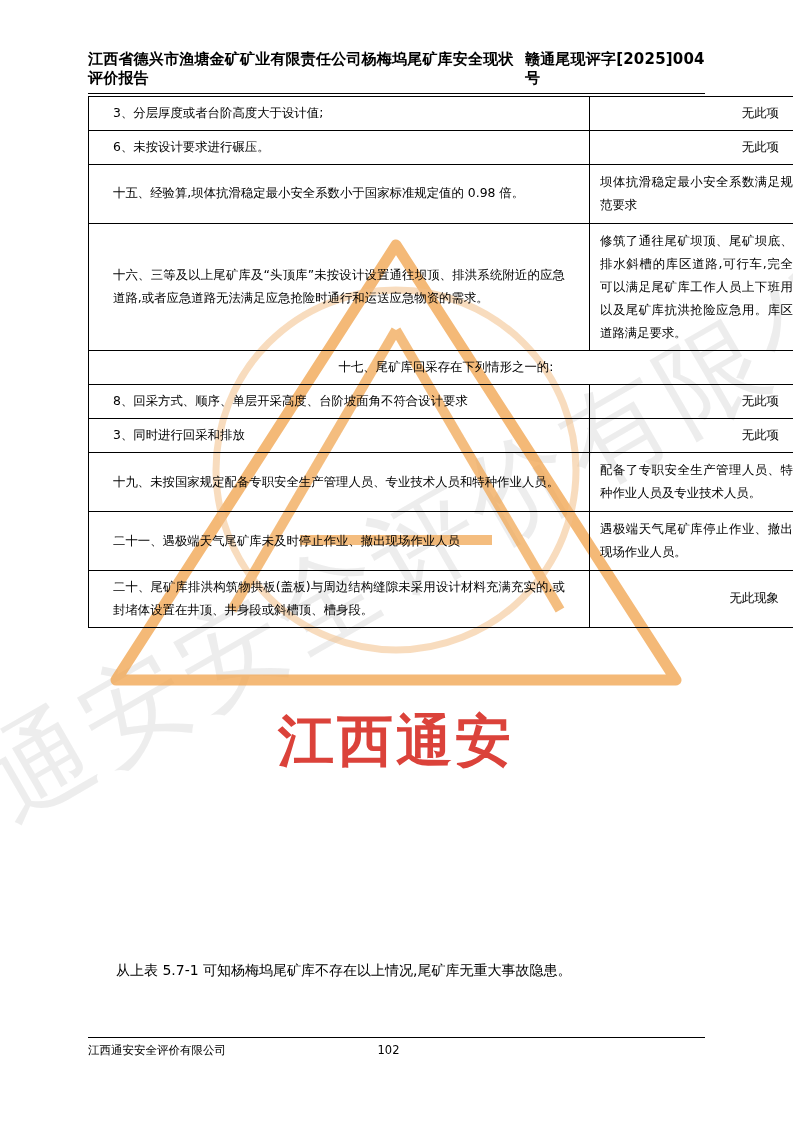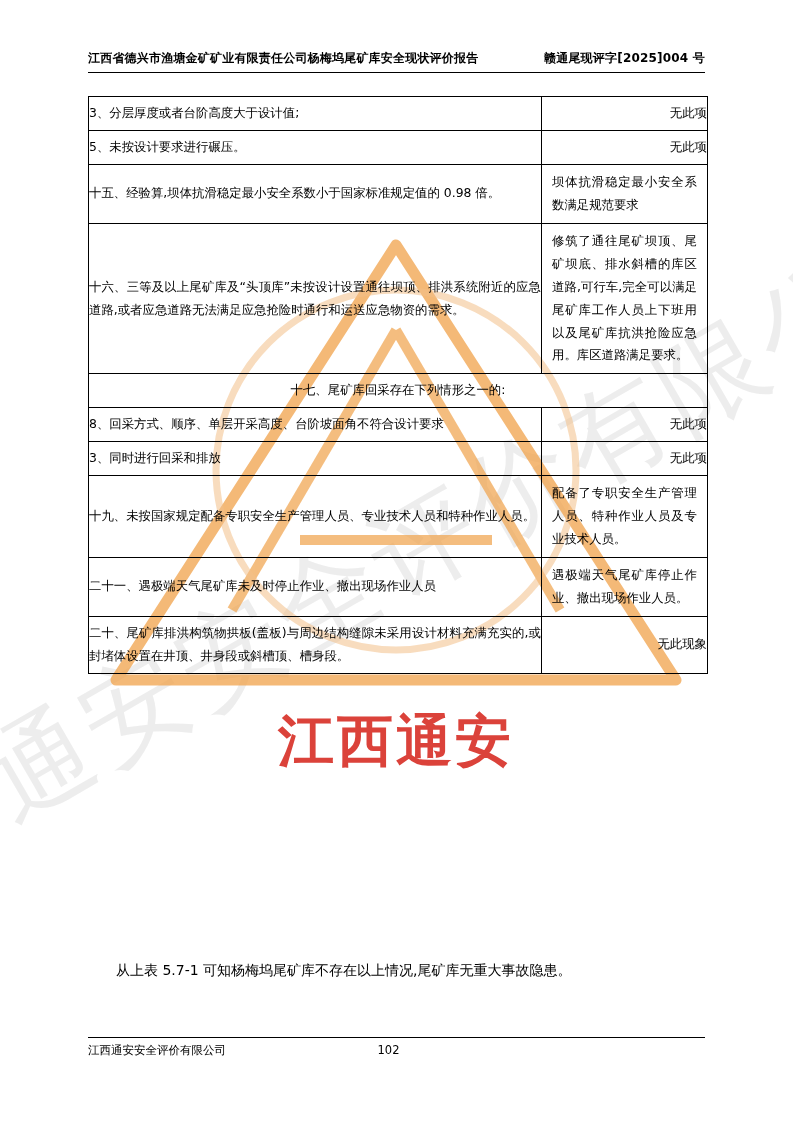--- a/index.html
+++ b/index.html
@@ -35,21 +35,21 @@
     position: absolute;
     left: 88px;
     top: 50px;
     width: 617px;
     z-index: 10;
   }
   .header-row {
     display: flex;
     justify-content: space-between;
     align-items: baseline;
-    font-size: 12px;
+    font-size: 15px;
     font-weight: bold;
     letter-spacing: 0.2px;
   }
   .header-rule {
     margin-top: 5px;
     border-bottom: 1px solid #000;
   }
 
   
   .tbl-wrap {
@@ -62,21 +62,21 @@
   table.doc-table {
     border-collapse: collapse;
     width: 617px;
     table-layout: fixed;
   }
   table.doc-table td {
     border: 1px solid #000;
     vertical-align: middle;
     font-size: 12.4px;
     line-height: 1.85;
-    padding: 5px 0;
+    padding: 5px 24px;
     background: transparent;
   }
   td.col-left {
     width: 452px;
     text-align: justify;
     text-justify: inter-ideograph;
   }
   td.col-right {
     width: 165px;
     text-align: right;
@@ -169,21 +169,21 @@
   </div>
 
   <div class="tbl-wrap">
     <table class="doc-table">
       <tbody>
         <tr>
           <td class="col-left">3、分层厚度或者台阶高度大于设计值;</td>
           <td class="col-right">无此项</td>
         </tr>
         <tr>
-          <td class="col-left">5、未按设计要求进行碾压。</td>
+          <td class="col-left">6、未按设计要求进行碾压。</td>
           <td class="col-right">无此项</td>
         </tr>
         <tr>
           <td class="col-left">十五、经验算,坝体抗滑稳定最小安全系数小于国家标准规定值的 0.98 倍。</td>
           <td class="col-right just">坝体抗滑稳定最小安全系数满足规范要求</td>
         </tr>
         <tr>
           <td class="col-left">十六、三等及以上尾矿库及“头顶库”未按设计设置通往坝顶、排洪系统附近的应急道路,或者应急道路无法满足应急抢险时通行和运送应急物资的需求。</td>
           <td class="col-right just">修筑了通往尾矿坝顶、尾矿坝底、排水斜槽的库区道路,可行车,完全可以满足尾矿库工作人员上下班用以及尾矿库抗洪抢险应急用。库区道路满足要求。</td>
         </tr>

